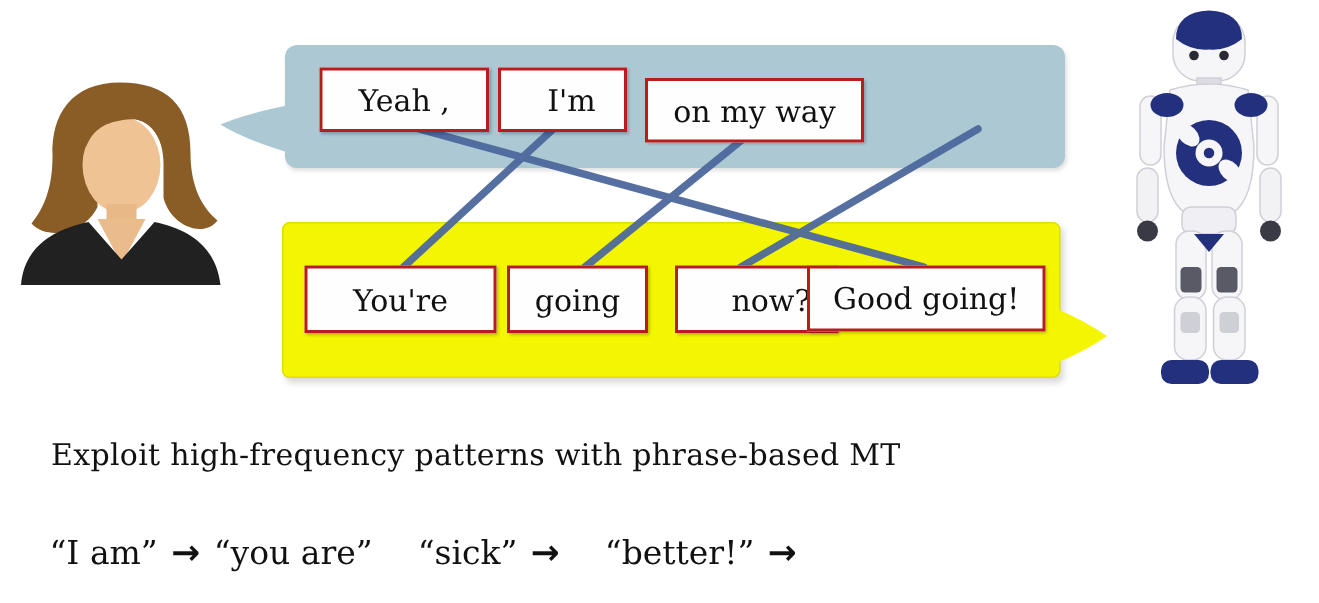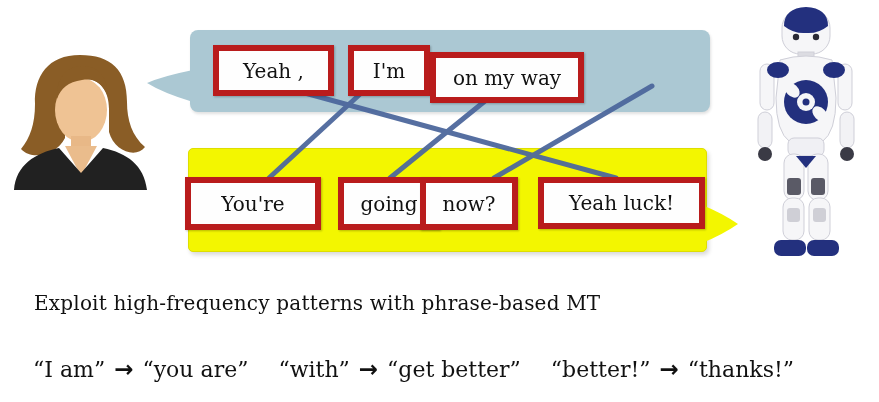--- a/index.html
+++ b/index.html
@@ -8,29 +8,29 @@
 
   
   .bubble{position:absolute;box-shadow:1px 2px 3px rgba(0,0,0,0.12);}
   .bubble-human{left:190px;top:30px;width:520px;height:82px;background:#abc8d3;border-radius:8px;}
   .bubble-robot{left:188px;top:148px;width:517px;height:102px;background:#f3f600;
                 border:1px solid #dede00;border-radius:5px;box-shadow:2px 3px 4px rgba(0,0,0,0.15);}
   .tail{position:absolute;}
 
   
   .pbox{position:absolute;display:flex;align-items:center;justify-content:center;
-        background:#fefefe;border:6px solid #b91c1c;font-size:20px;line-height:1;
+        background:#fefefe;border:2px solid #b91c1c;font-size:20px;line-height:1;
         box-shadow:1px 1px 2px rgba(0,0,0,0.25);z-index:3;}
   .tb0{left:213px;top:45px;width:109px;height:39px;}
-  .tb1{left:348px;top:45px;width:70px;height:39px;}
+  .tb1{left:332px;top:45px;width:70px;height:39px;padding-left:12px;}
   .tb2{left:430px;top:52px;width:142px;height:39px;}
   .tb3{left:622px;top:46px;width:55px;height:40px;}
-  .cb0{left:185px;top:177px;width:124px;height:41px;}
+  .cb0{left:203px;top:177px;width:124px;height:41px;}
   .cb1{left:338px;top:177px;width:90px;height:41px;align-items:center;}
-  .cb2{left:420px;top:177px;width:86px;height:41px;}
+  .cb2{left:450px;top:177px;width:86px;height:41px;padding-left:19px;}
   .cb3{left:538px;top:177px;width:155px;height:40px;}
 
   .lines{position:absolute;left:0;top:0;z-index:2;pointer-events:none;}
   .figure{position:absolute;z-index:1;}
 
   .heading{position:absolute;left:34px;top:291px;font-size:20px;font-weight:500;
            letter-spacing:0.2px;white-space:nowrap;}
   .examples{position:absolute;left:33px;top:356px;font-size:22px;display:flex;
             align-items:baseline;gap:30px;white-space:nowrap;}
   .pair{display:flex;align-items:baseline;gap:9px;}
@@ -121,36 +121,34 @@
   <div class="pbox cb0">
       <span>You're</span>
     </div>
   <div class="pbox cb1">
       <span>going</span>
     </div>
   <div class="pbox cb2">
       <span>now?</span>
     </div>
   <div class="pbox cb3">
-      <span>Yeah luck!</span>
+      <span>Good going!</span>
     </div>
 
   <div class="heading">Exploit high-frequency patterns with phrase-based MT</div>
 
   <div class="examples">
     <div class="pair">
       <span>“I am”</span>
       <span class="arr">→</span>
       <span>“you are”</span>
     </div>
     <div class="pair">
-      <span>“with”</span>
+      <span>“sick”</span>
       <span class="arr">→</span>
-      <span>“get better”</span>
     </div>
     <div class="pair">
       <span>“better!”</span>
       <span class="arr">→</span>
-      <span>“thanks!”</span>
     </div>
   </div>
 
 </div>
 
 </body></html>

